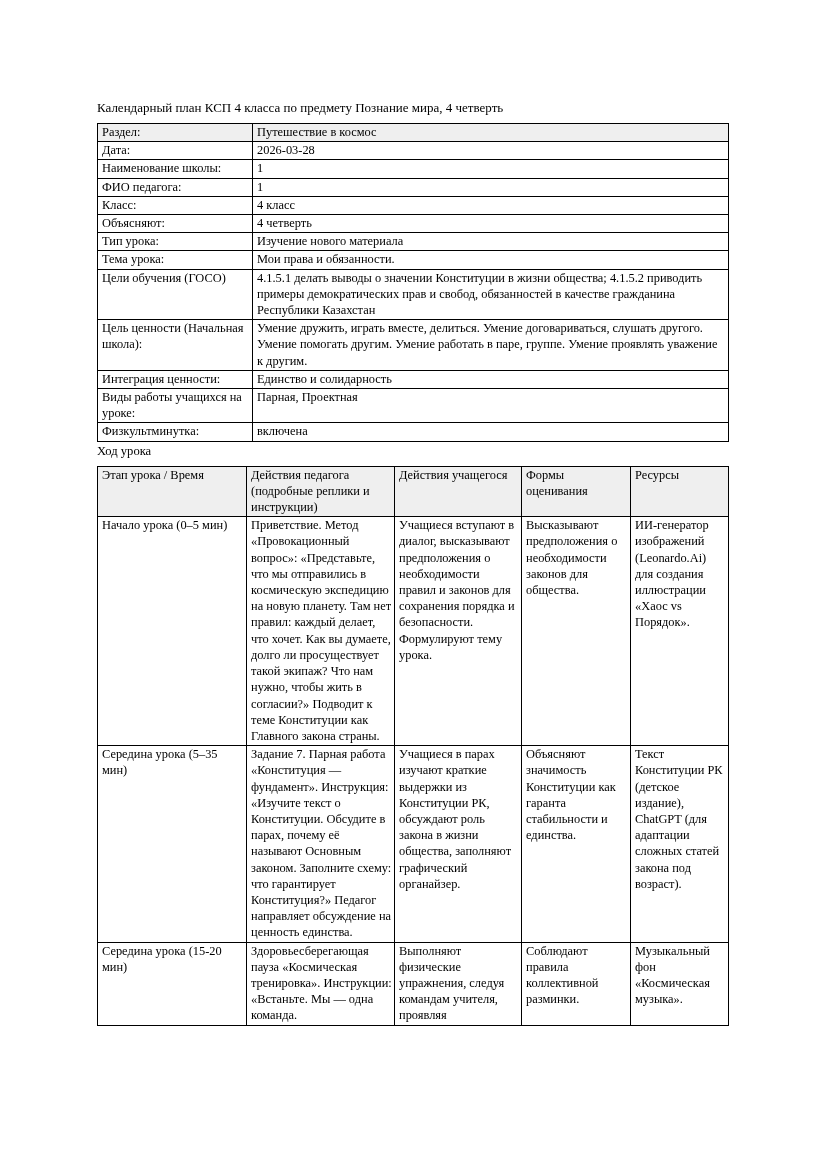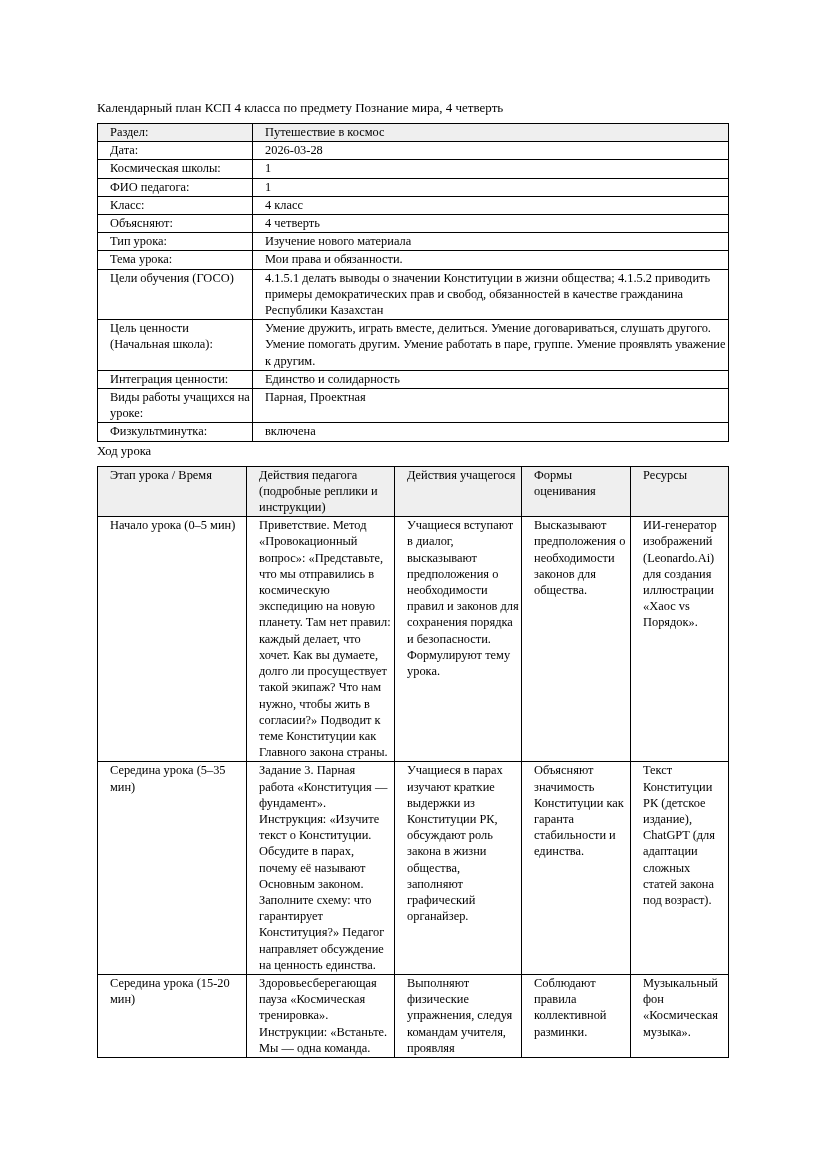--- a/index.html
+++ b/index.html
@@ -32,21 +32,21 @@
   table {
     border-collapse: collapse;
     table-layout: fixed;
     width: 631px;
     font-size: 12.4px;
     line-height: 16.2px;
   }
   td {
     border: 1px solid #000000;
     vertical-align: top;
-    padding: 0 2px 1px 12px;
+    padding: 0 2px 1px 4px;
     word-wrap: break-word;
   }
   
   #info-table tr:first-child td,
   #lesson-table thead td {
     background: var(--header-bg, #efefef);
   }
   .section-label {
     font-size: 12.6px;
     line-height: 15px;
@@ -69,21 +69,21 @@
       <tbody>
           <tr>
             <td>Раздел:</td>
             <td>Путешествие в космос</td>
           </tr>
           <tr>
             <td>Дата:</td>
             <td>2026-03-28</td>
           </tr>
           <tr>
-            <td>Космическая школы:</td>
+            <td>Наименование школы:</td>
             <td>1</td>
           </tr>
           <tr>
             <td>ФИО педагога:</td>
             <td>1</td>
           </tr>
           <tr>
             <td>Класс:</td>
             <td>4 класс</td>
           </tr>
@@ -144,21 +144,21 @@
       <tbody>
           <tr>
             <td>Начало урока (0–5 мин)</td>
             <td>Приветствие. Метод «Провокационный вопрос»: «Представьте, что мы отправились в космическую экспедицию на новую планету. Там нет правил: каждый делает, что хочет. Как вы думаете, долго ли просуществует такой экипаж? Что нам нужно, чтобы жить в согласии?» Подводит к теме Конституции как Главного закона страны.</td>
             <td>Учащиеся вступают в диалог, высказывают предположения о необходимости правил и законов для сохранения порядка и безопасности. Формулируют тему урока.</td>
             <td>Высказывают предположения о необходимости законов для общества.</td>
             <td>ИИ-генератор изображений (Leonardo.Ai) для создания иллюстрации «Хаос vs Порядок».</td>
           </tr>
           <tr>
             <td>Середина урока (5–35 мин)</td>
-            <td>Задание 3. Парная работа «Конституция — фундамент». Инструкция: «Изучите текст о Конституции. Обсудите в парах, почему её называют Основным законом. Заполните схему: что гарантирует Конституция?» Педагог направляет обсуждение на ценность единства.</td>
+            <td>Задание 7. Парная работа «Конституция — фундамент». Инструкция: «Изучите текст о Конституции. Обсудите в парах, почему её называют Основным законом. Заполните схему: что гарантирует Конституция?» Педагог направляет обсуждение на ценность единства.</td>
             <td>Учащиеся в парах изучают краткие выдержки из Конституции РК, обсуждают роль закона в жизни общества, заполняют графический органайзер.</td>
             <td>Объясняют значимость Конституции как гаранта стабильности и единства.</td>
             <td>Текст Конституции РК (детское издание), ChatGPT (для адаптации сложных статей закона под возраст).</td>
           </tr>
           <tr>
             <td>Середина урока (15-20 мин)</td>
             <td>Здоровьесберегающая пауза «Космическая тренировка». Инструкции: «Встаньте. Мы — одна команда.</td>
             <td>Выполняют физические упражнения, следуя командам учителя, проявляя</td>
             <td>Соблюдают правила коллективной разминки.</td>
             <td>Музыкальный фон «Космическая музыка».</td>

